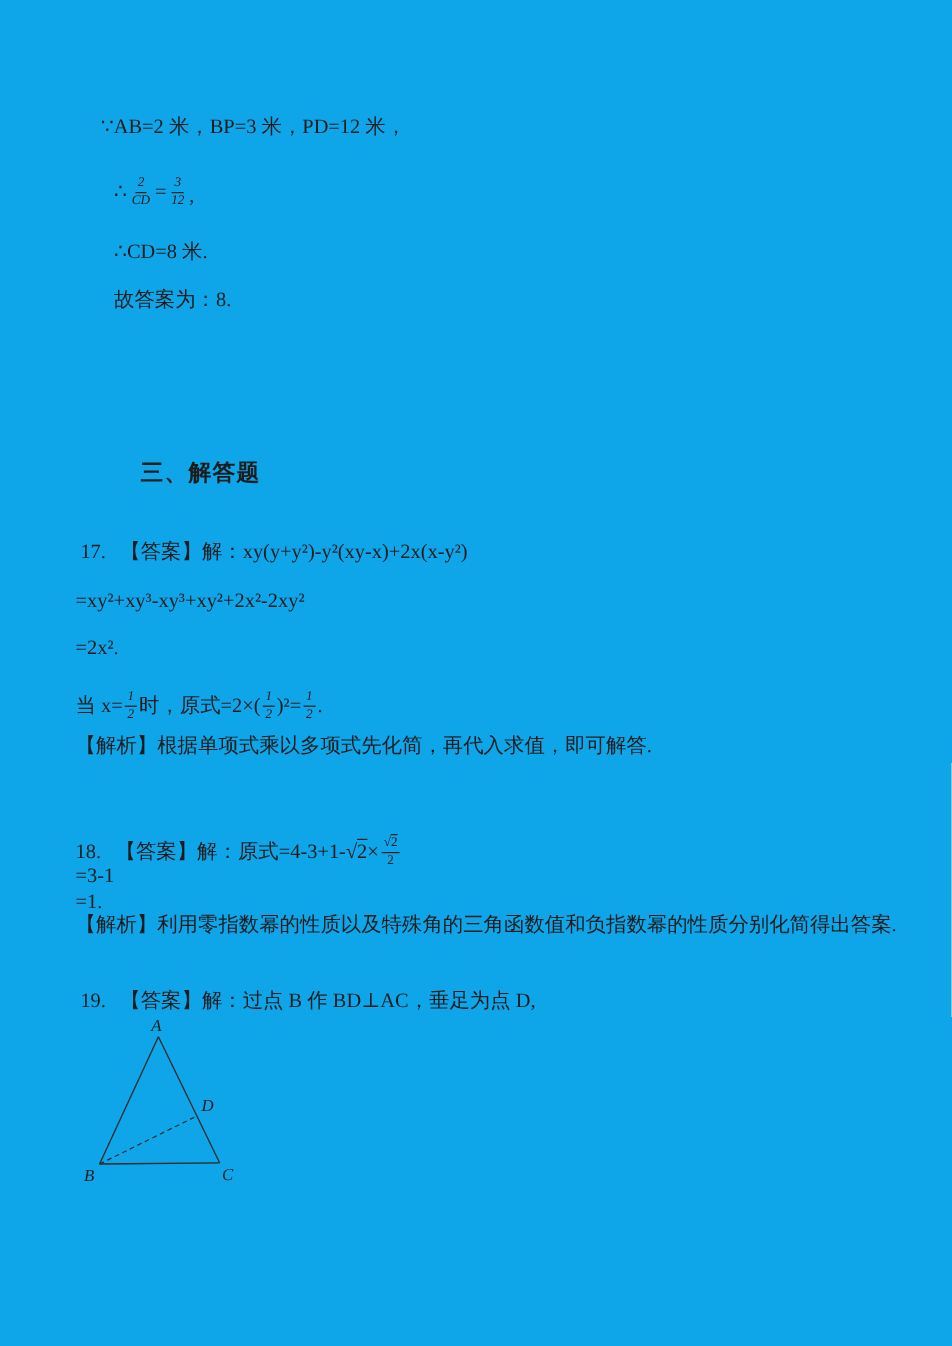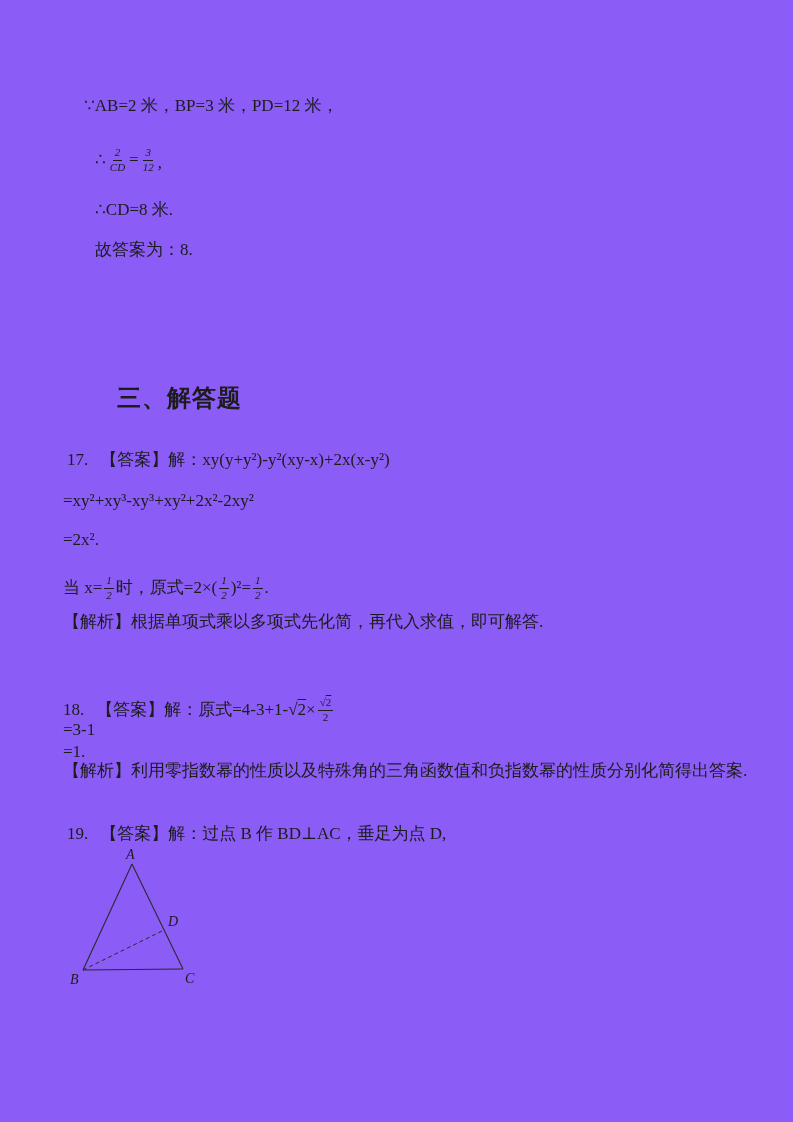--- a/index.html
+++ b/index.html
@@ -1,34 +1,34 @@
 <!DOCTYPE html>
 <html><head>
 <meta charset="utf-8">
 <style>
   html,body{margin:0;padding:0;background:#e8e8e8;}
   .page{
     position:relative;
     width:793px;height:1122px;
     margin:0 auto;
-    background:#8b5cf6;
+    background:#0ea5e9;
     font-family:"Liberation Serif","DejaVu Serif",serif;
     font-size:17px;
     color:#1c1c1c;
     overflow:hidden;
   }
   .line{
     position:absolute;
     white-space:nowrap;
     display:flex;
     align-items:center;
     line-height:1.35;
   }
   .seg{display:inline-block;}
-  .heading{font-weight:bold;font-size:24px;letter-spacing:1px;}
+  .heading{font-weight:bold;font-size:19px;letter-spacing:1px;}
   .qnum{margin-right:12px;}
   .frac{
     display:inline-flex;
     flex-direction:column;
     align-items:center;
     font-size:11px;
     line-height:1.25;
     font-style:italic;
     margin:0 2px;
   }

